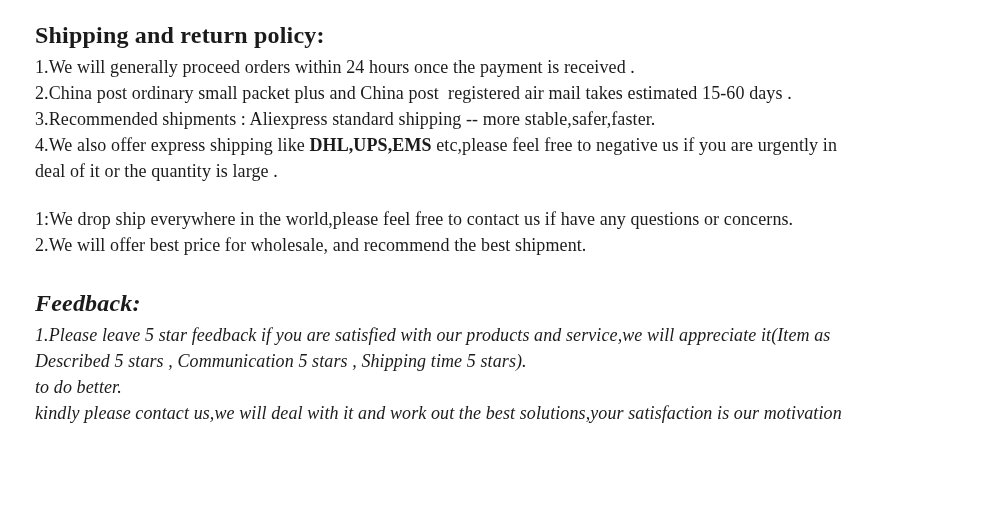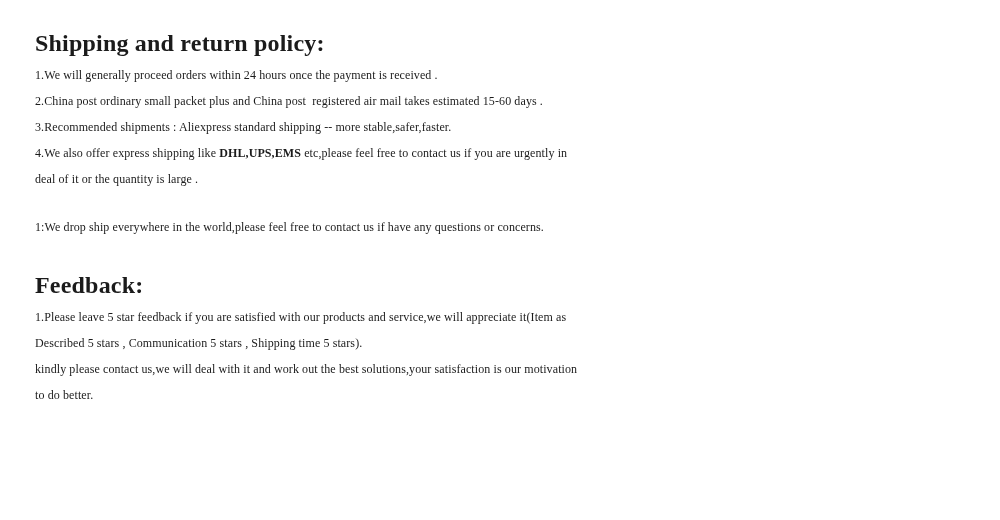--- a/index.html
+++ b/index.html
@@ -12,69 +12,71 @@
       height: 520px;
       overflow: hidden;
       font-family: "Liberation Serif", "DejaVu Serif", serif;
       color: #1b1b1b;
       -webkit-font-smoothing: antialiased;
     }
     .page {
       box-sizing: border-box;
       width: 1000px;
       height: 422px;
-      padding: 28px 28px 0 35px;
+      padding: 20px 28px 0 35px;
       background: #ffffff;
     }
     .sec {
       margin: 0;
     }
     .sec-dropshipping {
       margin-top: 22px;
     }
     .sec-feedback {
       margin-top: 30px;
+      font-style: italic;
     }
     .heading {
       margin: 0 0 4px 0;
       font-size: 24px;
       line-height: 30px;
       font-weight: 700;
       letter-spacing: 0.2px;
     }
     .line {
       margin: 0;
-      font-size: 12px;
+      font-size: 18px;
       line-height: 26px;
       white-space: pre-wrap;
       letter-spacing: 0.1px;
     }
     .line strong {
       font-weight: 700;
     }
   </style>
 </head>
 <body>
 
 <main class="page">
 
   <section class="sec sec-shipping">
     <h2 class="heading">Shipping and return policy:</h2>
     <p class="line">1.We will generally proceed orders within 24 hours once the payment is received .</p>
     <p class="line">2.China post ordinary small packet plus and China post  registered air mail takes estimated 15-60 days .</p>
     <p class="line">3.Recommended shipments : Aliexpress standard shipping -- more stable,safer,faster.</p>
-    <p class="line"><span>4.We also offer express shipping like </span><strong>DHL,UPS,EMS</strong><span> etc,please feel free to contact us if you are urgently in</span></p>
+    <p class="line"><span>4.We also offer express shipping like </span><strong>DHL,UPS,EMS</strong><span> etc,please feel free to negative us if you are urgently in</span></p>
     <p class="line">deal of it or the quantity is large .</p>
   </section>
 
   <section class="sec sec-dropshipping">
     <p class="line">1:We drop ship everywhere in the world,please feel free to contact us if have any questions or concerns.</p>
+    <p class="line">2.We will offer best price for wholesale, and recommend the best shipment.</p>
   </section>
 
   <section class="sec sec-feedback">
     <h2 class="heading">Feedback:</h2>
     <p class="line">1.Please leave 5 star feedback if you are satisfied with our products and service,we will appreciate it(Item as</p>
     <p class="line">Described 5 stars , Communication 5 stars , Shipping time 5 stars).</p>
+    <p class="line">to do better.</p>
     <p class="line">kindly please contact us,we will deal with it and work out the best solutions,your satisfaction is our motivation</p>
-    <p class="line">to do better.</p>
   </section>
 
 </main>
 
 </body></html>

